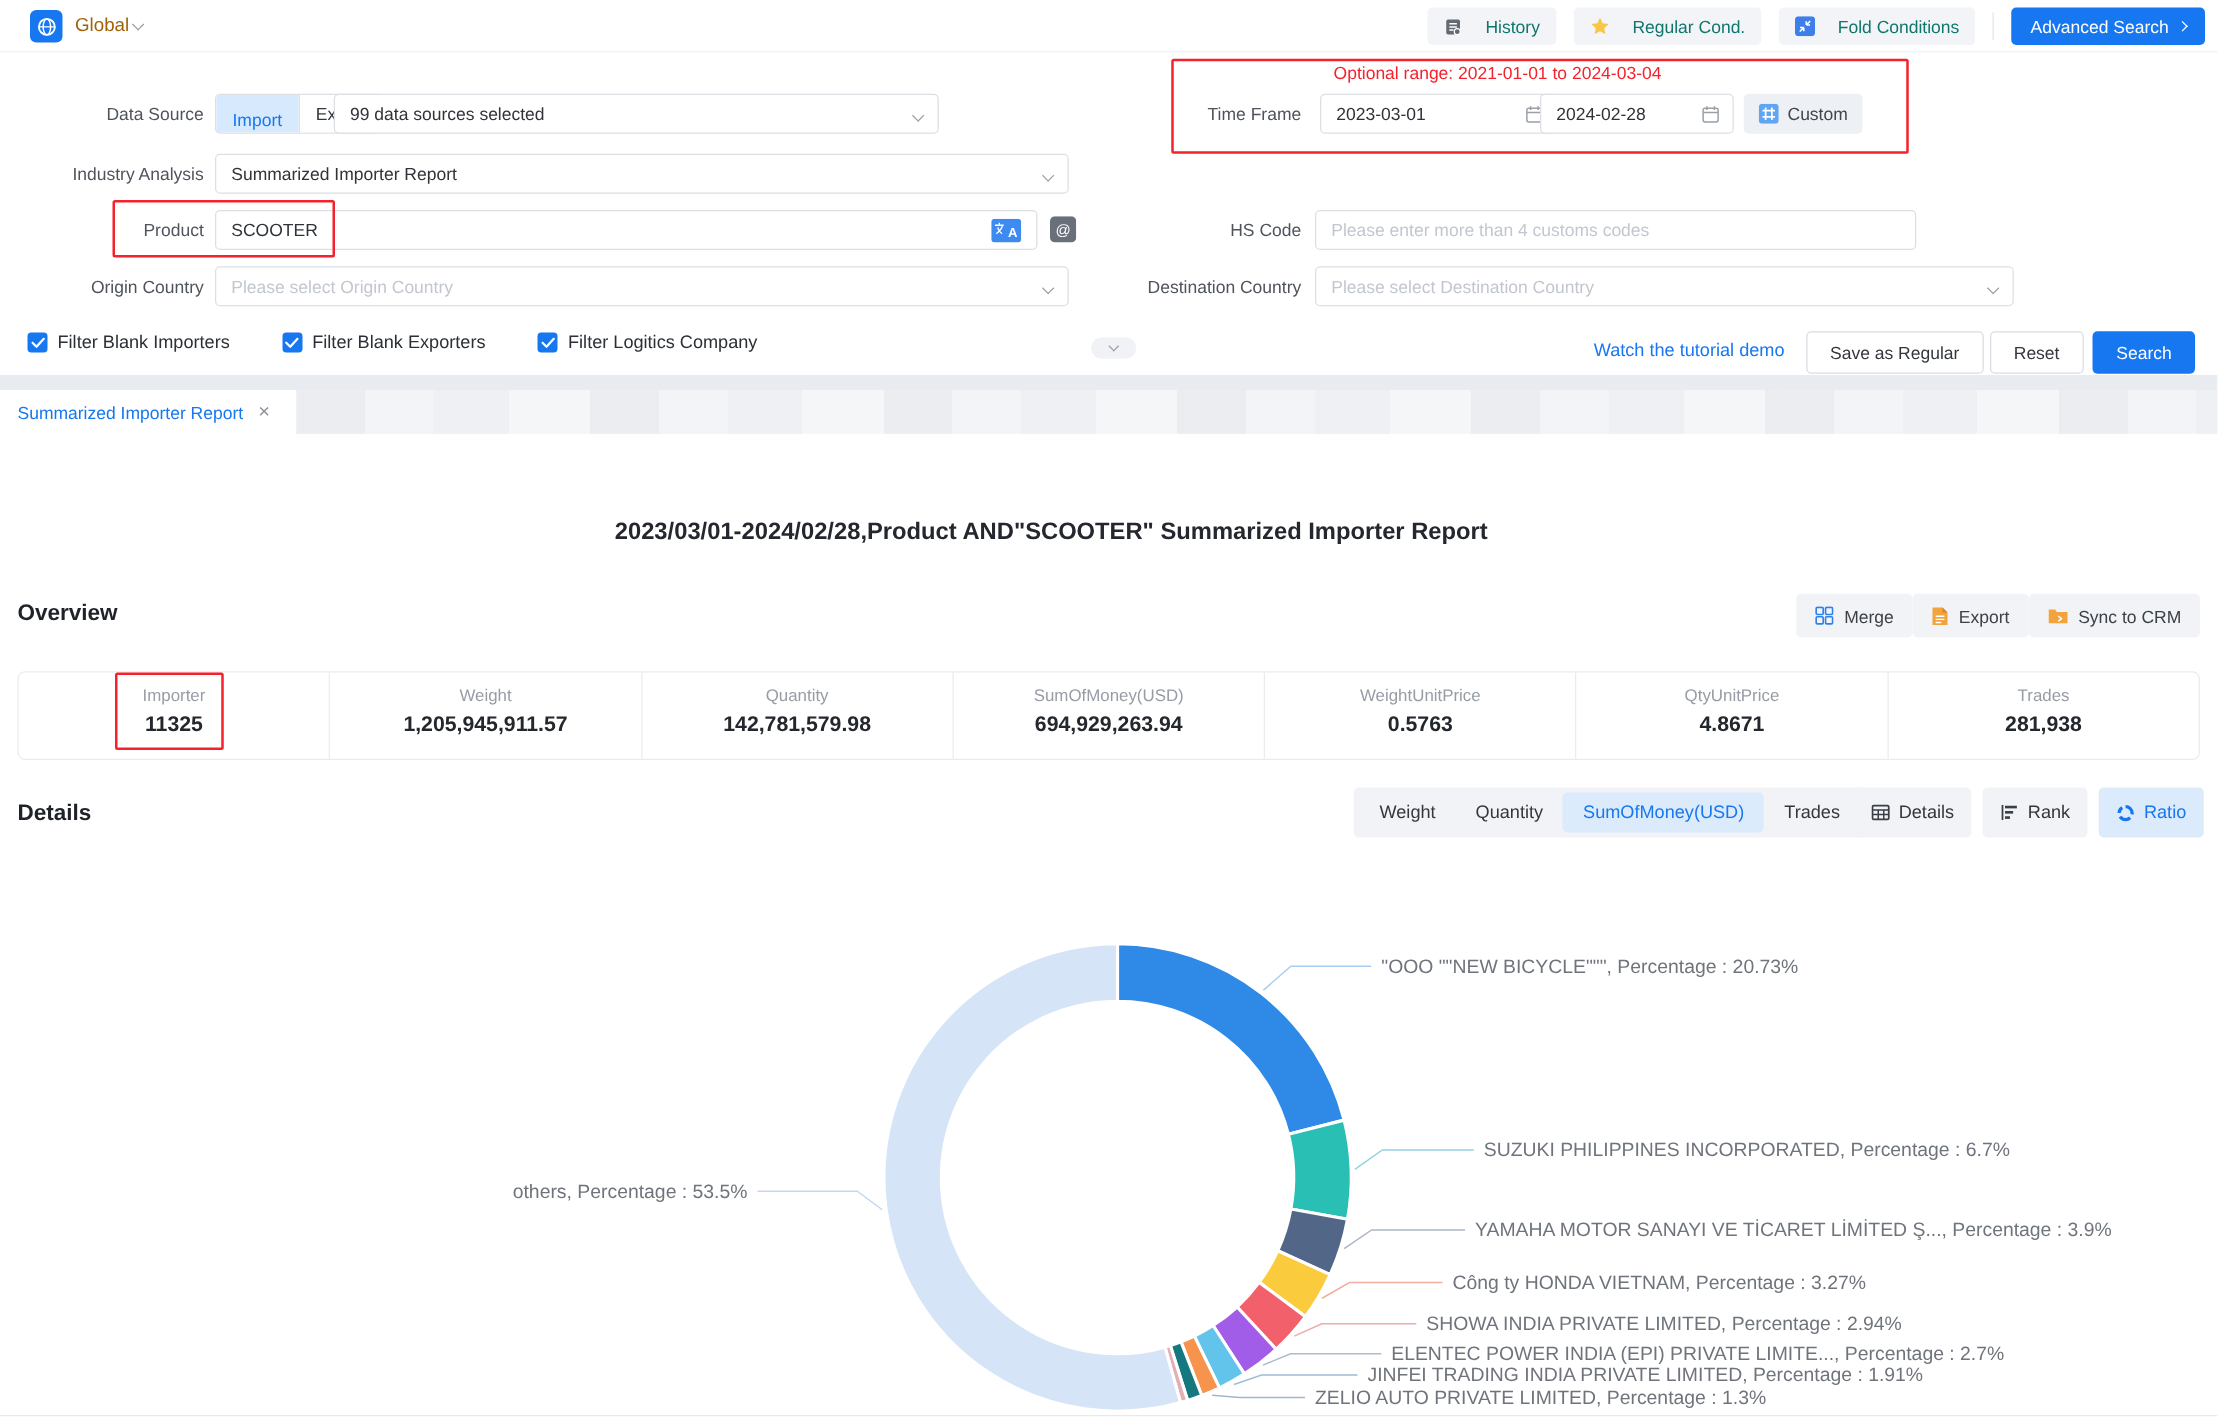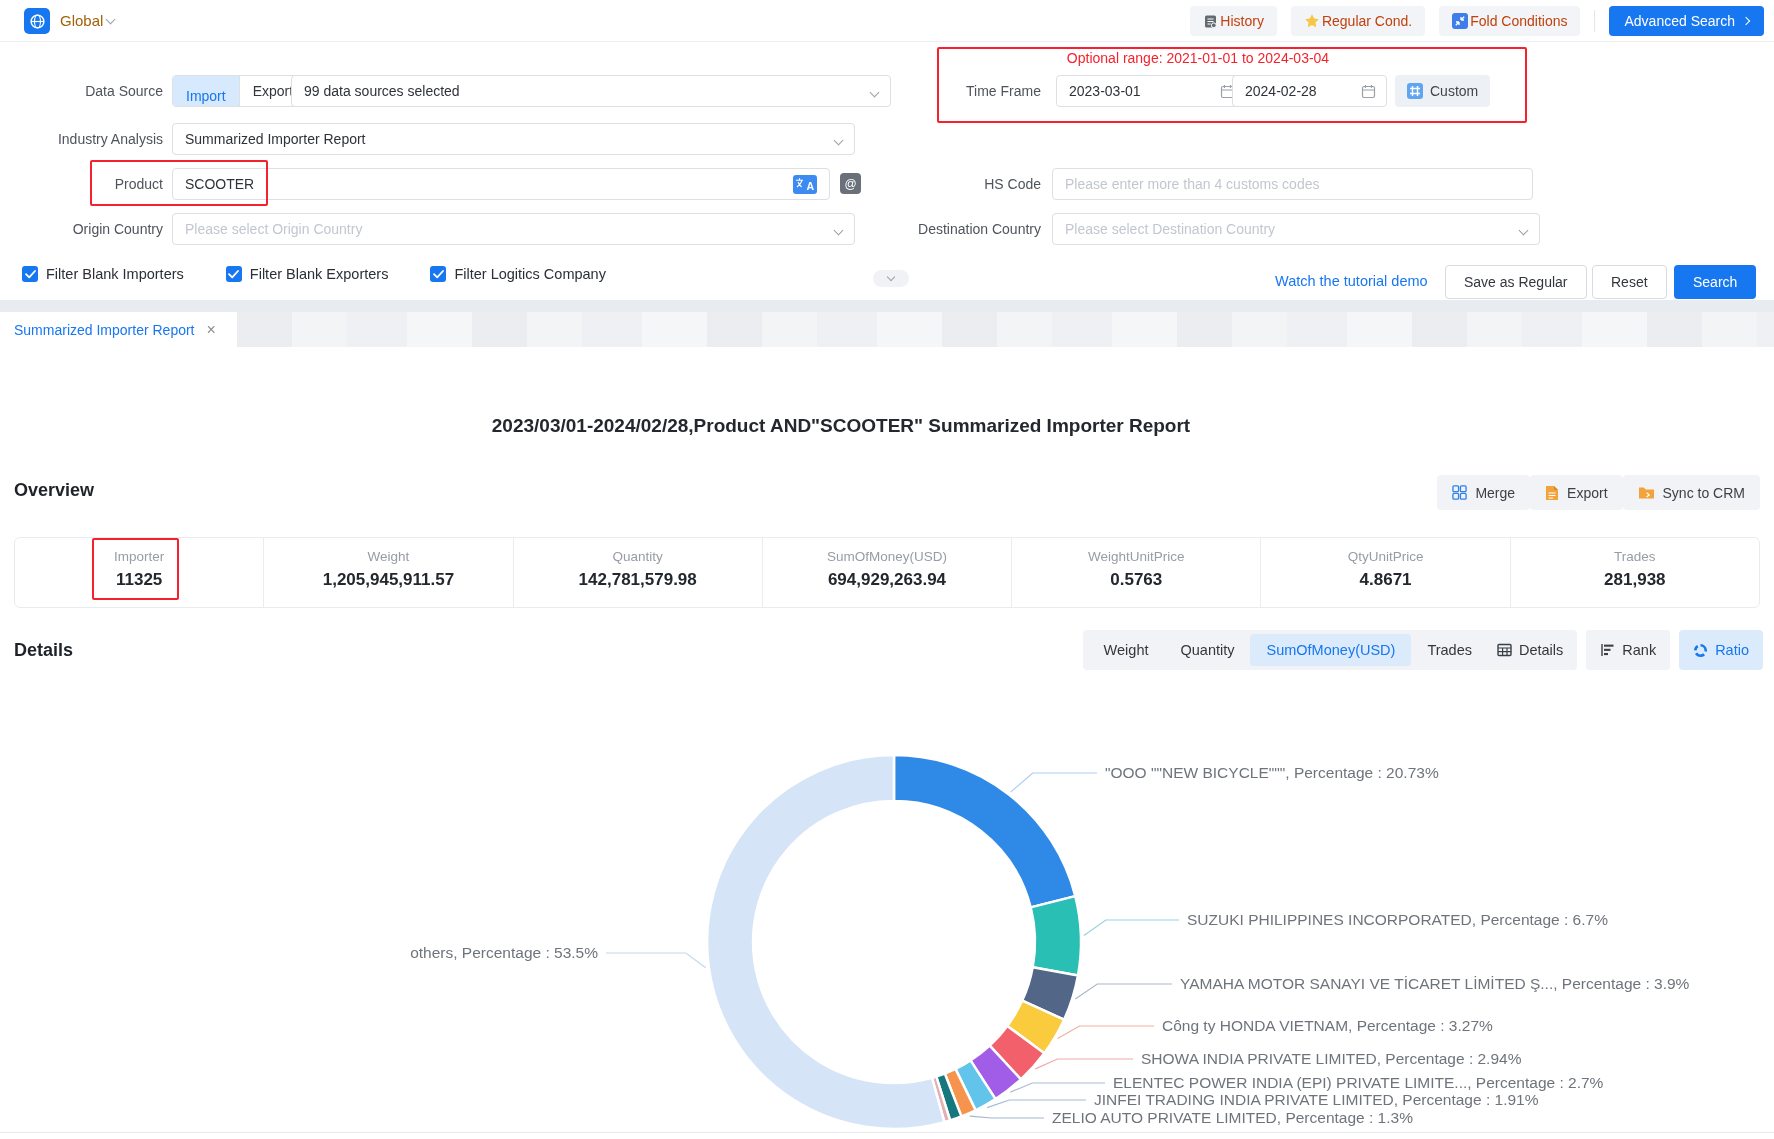--- a/index.html
+++ b/index.html
@@ -10,21 +10,21 @@
   }
   .abs { position:absolute; }
 
   
   .topbar { position:absolute; left:0; top:0; width:1774px; height:42px; background:#fff; border-bottom:1px solid #ECEEF1; }
   .logo { position:absolute; left:24px; top:8px; width:26px; height:26px; background:#1677F0; border-radius:5px; display:flex; align-items:center; justify-content:center; }
   .region-label { position:absolute; left:60px; top:0; line-height:42px; font-size:15px; color:#a16207; }
   .chev { display:inline-block; width:7px; height:7px; border-right:1.6px solid #9AA0A8; border-bottom:1.6px solid #9AA0A8; transform:rotate(45deg); }
   .region-chev { position:absolute; left:107px; top:16px; }
   .topbar-right { position:absolute; right:10px; top:6px; display:flex; align-items:center; gap:14px; }
-  .tb-btn { height:30px; background:#F2F4F7; border-radius:4px; display:inline-flex; align-items:center; gap:2px; padding:0 13px; font-size:14px; color:#c2410c; cursor:pointer; }
+  .tb-btn { height:30px; background:#F2F4F7; border-radius:4px; display:inline-flex; align-items:center; gap:18px; padding:0 13px; font-size:14px; color:#0f766e; cursor:pointer; }
   .tb-divider { width:1px; height:22px; background:#E2E5EA; }
   .tb-advanced { height:30px; background:#1677F0; color:#fff; border-radius:4px; display:inline-flex; align-items:center; gap:8px; padding:0 15px; font-size:14px; cursor:pointer; }
   .chev-right-white { display:inline-block; width:6px; height:6px; border-right:1.6px solid #fff; border-top:1.6px solid #fff; transform:rotate(45deg); }
 
   
   .form-panel { position:absolute; left:0; top:42px; width:1774px; height:258px; background:#fff; }
   .row-label { position:absolute; font-size:14px; color:#4F545C; line-height:32px; text-align:right; }
   .field { position:absolute; height:32px; border:1px solid #DCDFE4; border-radius:4px; background:#fff; display:flex; align-items:center; padding:0 12px; font-size:14px; color:#2F3338; }
   .placeholder { color:#C2C7CF; }
   .field .field-chev { position:absolute; right:12px; top:13px; }
@@ -132,21 +132,21 @@
   </div>
 </div>
 
 <div class="form-panel">
 
   <div class="row-label" style="left:0;top:33px;width:163px">Data Source</div>
   <div class="seg">
     <span class="seg-import">Import</span>
     <span class="seg-export">Export</span>
   </div>
-  <div class="field" style="left:291px;top:33px;width:600px">
+  <div class="field" style="left:267px;top:33px;width:484px">
     <span>99 data sources selected</span>
     <span class="chev field-chev"></span>
   </div>
 
   <div class="optional-red">Optional range:  2021-01-01 to 2024-03-04</div>
   <div class="row-label" style="left:796px;top:33px;width:245px">Time Frame</div>
   <div class="field" style="left:1056px;top:33px;width:190px">
     <span>2023-03-01</span>
     <span class="field-cal"><svg width="15" height="15" viewBox="0 0 15 15">
           <rect x="1.5" y="2.5" width="12" height="11" rx="1.5" fill="none" stroke="#9AA0A8" stroke-width="1.2"></rect>
@@ -199,21 +199,21 @@
     <span class="placeholder">Please enter more than 4 customs codes</span>
   </div>
 
   <div class="row-label" style="left:0;top:171px;width:163px">Origin Country</div>
   <div class="field" style="left:172px;top:171px;width:683px">
     <span class="placeholder">Please select Origin Country</span>
     <span class="chev field-chev"></span>
   </div>
 
   <div class="row-label" style="left:796px;top:171px;width:245px">Destination Country</div>
-  <div class="field" style="left:1052px;top:171px;width:488px">
+  <div class="field" style="left:1052px;top:171px;width:559px">
     <span class="placeholder">Please select Destination Country</span>
     <span class="chev field-chev"></span>
   </div>
 
   <div class="cb-row">
       <span class="cb-item">
         <span class="cb">
           <svg width="11" height="9" viewBox="0 0 11 9">
             <path d="M1 4.2l3.2 3.2L10 1" fill="none" stroke="#fff" stroke-width="1.8" stroke-linecap="round" stroke-linejoin="round"></path>
           </svg>

